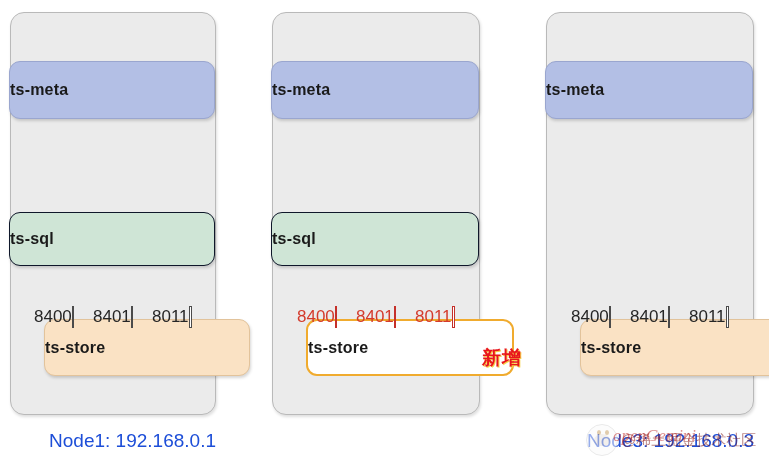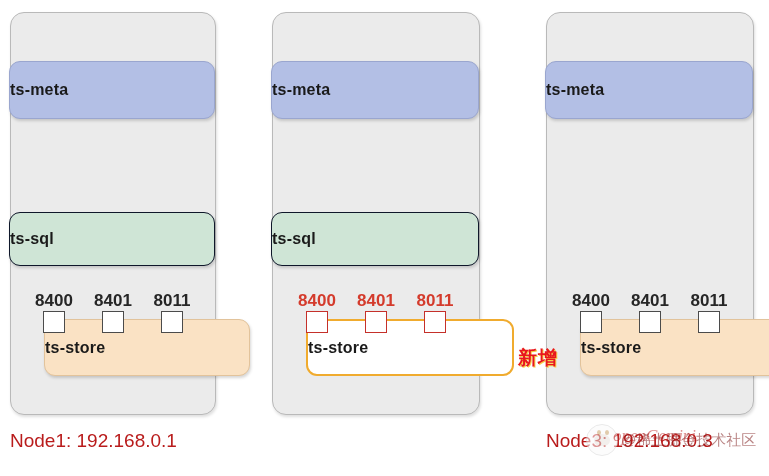--- a/index.html
+++ b/index.html
@@ -85,23 +85,22 @@
     left: 0;
     top: 291px;
     height: 50px;
     display: flex;
     justify-content: center;
     gap: 19px;
   }
   .port {
     width: 40px;
     display: flex;
-    flex-direction: column;
+    flex-direction: row;
     align-items: center;
-    font-weight: bold;
   }
   .port-num {
     font-size: 17px;
     line-height: 19px;
     color: #262626;
     white-space: nowrap;
     font-family: "Liberation Sans", sans-serif;
   }
   .port-sq {
     width: 22px;
@@ -112,31 +111,31 @@
     margin-top: 1px;
   }
   .ports.alert .port-num { color: #d43b2c; }
   .ports.alert .port-sq { border-color: #c5302a; }
 
   
   .node-caption {
     position: absolute;
     left: 0;
     top: 430px;
-    text-align: left;
+    text-align: right;
     font-size: 19px;
-    color: #b91c1c;
+    color: #1d4ed8;
     white-space: nowrap;
     font-family: "Liberation Sans", sans-serif;
   }
 
   
   .annotation {
     position: absolute;
-    left: 518px;
+    left: 482px;
     top: 345px;
     font-size: 19px;
     font-weight: bold;
     color: #e8151c;
     text-shadow: 1px 1px 0 #f6d24a;
     letter-spacing: 1px;
     font-family: "Liberation Sans", sans-serif;
   }
 
   

